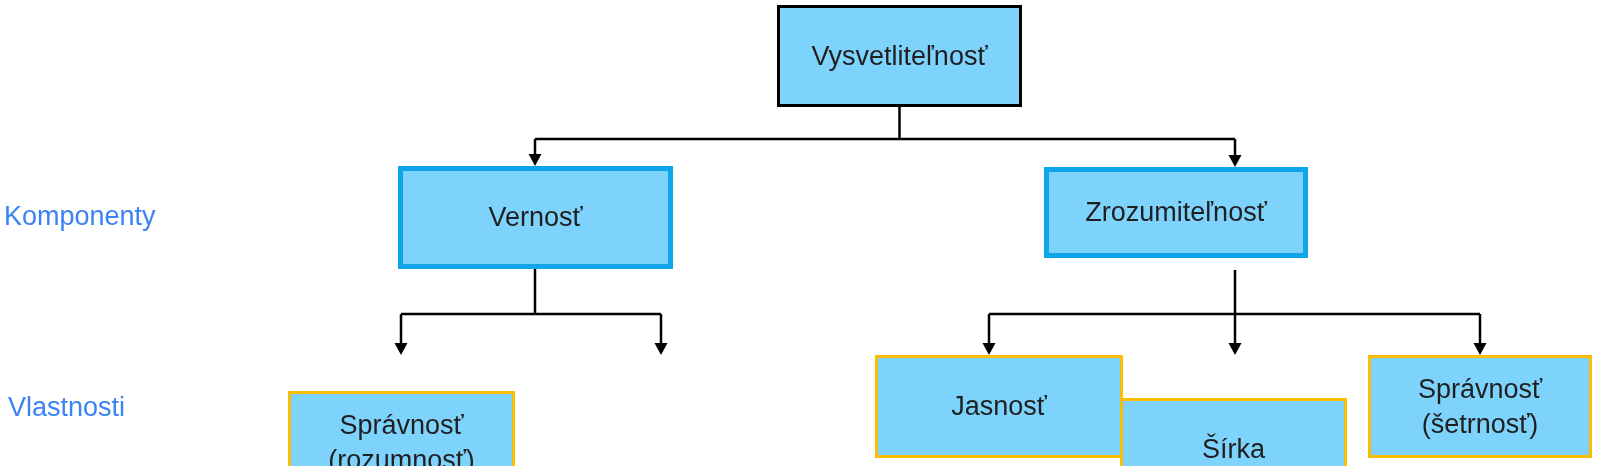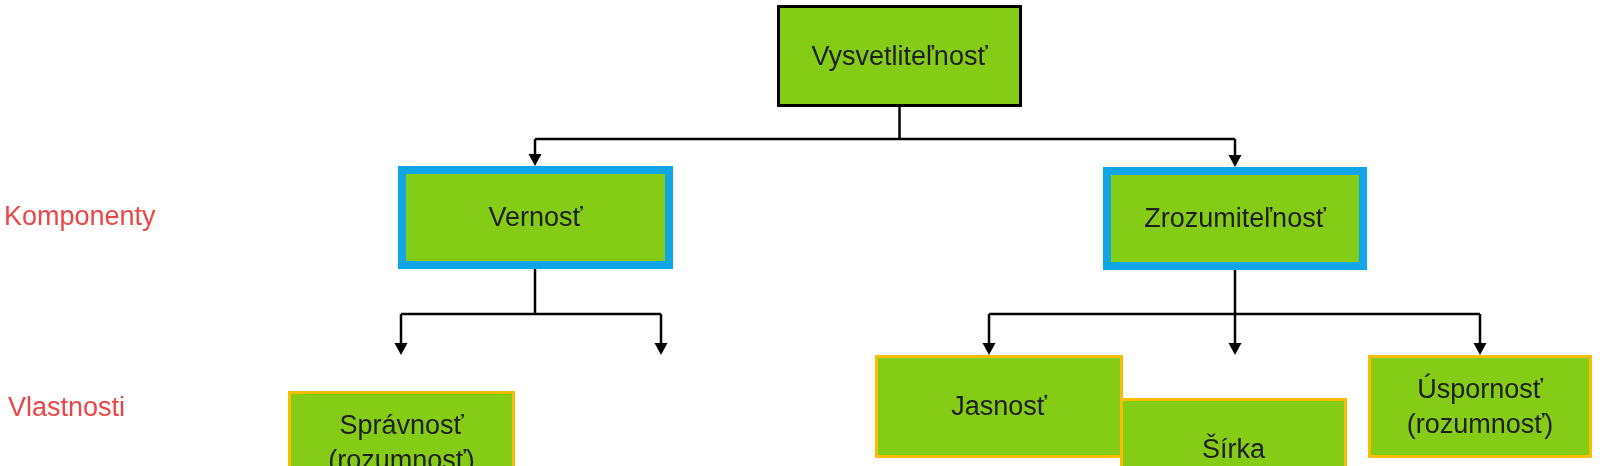--- a/index.html
+++ b/index.html
@@ -28,47 +28,47 @@
     stroke-width: 2.5;
     fill: none;
   }
   .connectors polygon {
     fill: #000000;
     stroke: none;
   }
   .node {
     position: absolute;
     box-sizing: border-box;
-    background: #84cc16;
+    background: #7dd3fc;
     display: flex;
     align-items: center;
     justify-content: center;
     text-align: center;
     font-size: 27px;
     line-height: 1.28;
     padding: 4px 10px;
   }
   .node.root      { border: 3px solid #000000; }
-  .node.component { border: 8px solid #0ea5e9; }
+  .node.component { border: 5px solid #0ea5e9; }
   .node.property  { border: 3px solid #FBBC04; }
 
   .n-root          { left: 777px;  top: 5px;   width: 245px; height: 102px; }
   .n-vernost       { left: 398px;  top: 166px; width: 275px; height: 103px; }
-  .n-zrozumitelnost{ left: 1103px; top: 167px; width: 264px; height: 103px; }
+  .n-zrozumitelnost{ left: 1044px; top: 167px; width: 264px; height: 91px; }
   .n-spravnost     { left: 288px;  top: 355px; width: 227px; height: 103px; margin-top: 36px; }
   .n-kompletnost   { left: 550px;  top: 355px; width: 222px; height: 103px; }
   .n-jasnost       { left: 875px;  top: 355px; width: 248px; height: 103px; }
   .n-sirka         { left: 1120px; top: 355px; width: 227px; height: 103px; margin-top: 43px; }
   .n-uspornost     { left: 1368px; top: 355px; width: 224px; height: 103px; }
 
   .row-label {
     position: absolute;
     font-size: 27px;
     line-height: 30px;
-    color: #ef4444;
+    color: #3b82f6;
     white-space: nowrap;
   }
   .rl-komponenty { left: 4px; top: 201px; }
   .rl-vlastnosti { left: 8px; top: 392px; }
 </style>
 </head>
 <body>
 
 <div class="canvas">
 
@@ -104,15 +104,15 @@
 
   <div class="node component n-zrozumitelnost">Zrozumiteľnosť</div>
 
   <div class="node property n-spravnost">Správnosť (rozumnosť)</div>
 
 
   <div class="node property n-jasnost">Jasnosť</div>
 
   <div class="node property n-sirka">Šírka</div>
 
-  <div class="node property n-uspornost">Úspornosť (rozumnosť)</div>
+  <div class="node property n-uspornost">Správnosť (šetrnosť)</div>
 
 </div>
 
 </body></html>

